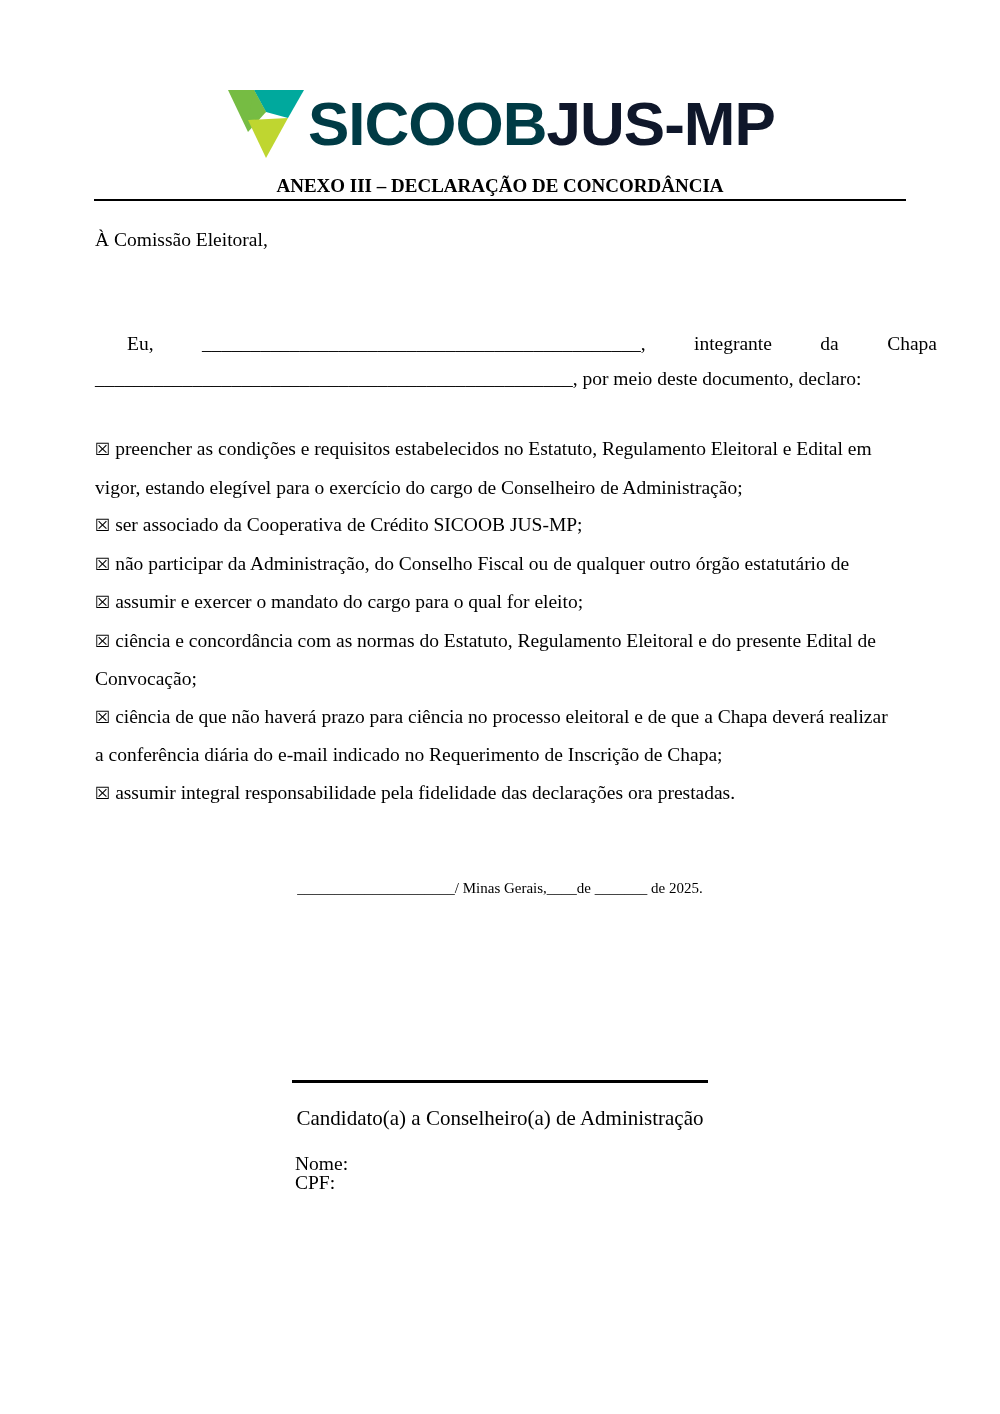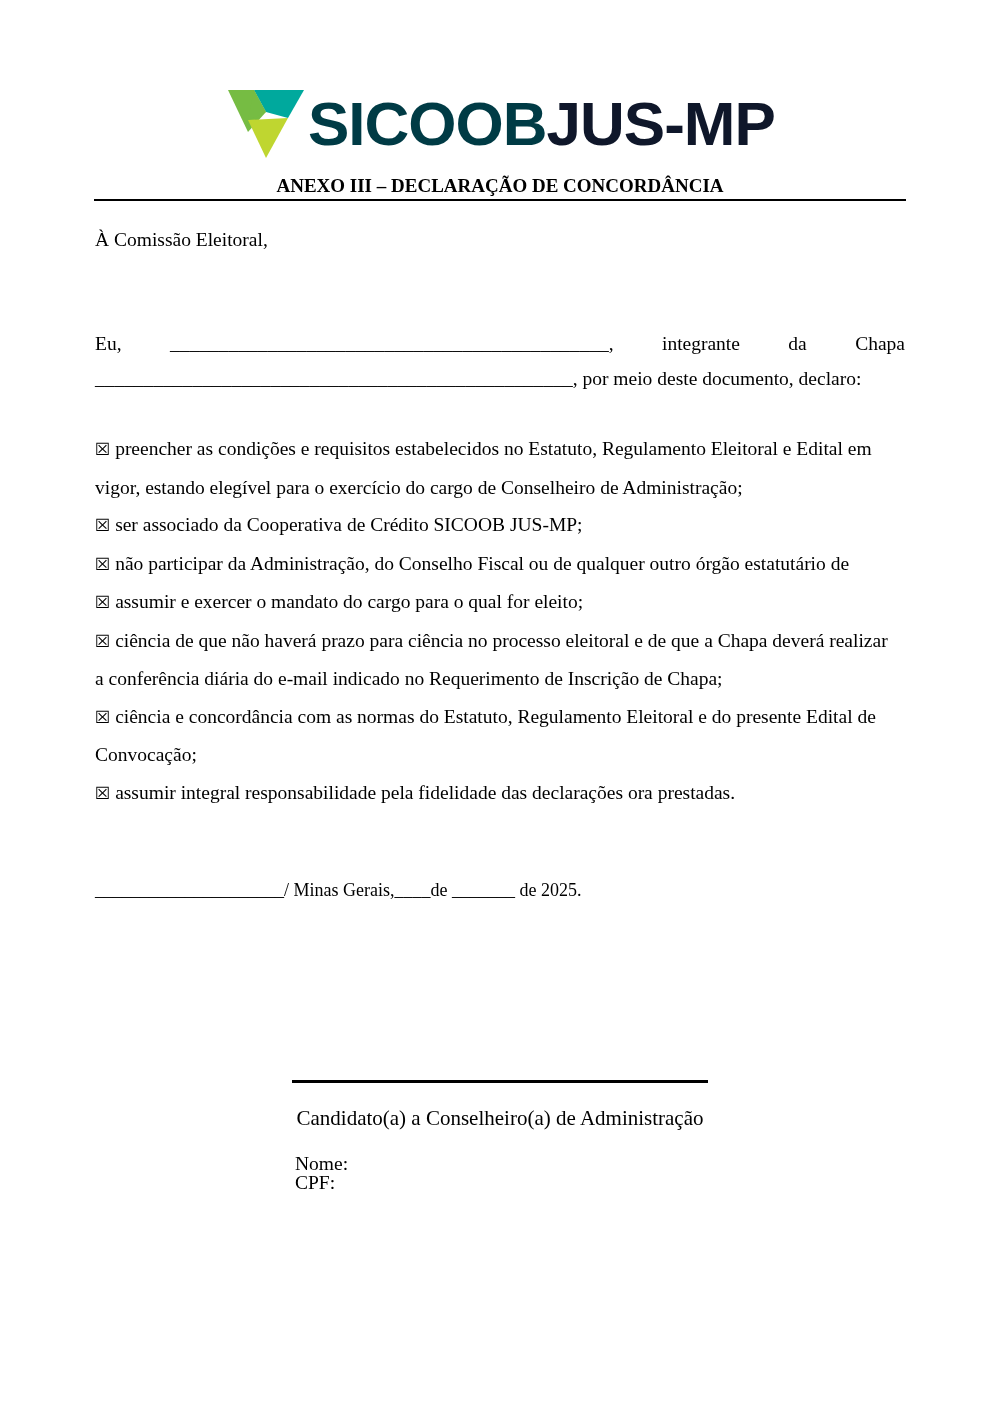--- a/index.html
+++ b/index.html
@@ -10,21 +10,21 @@
   .logo-text { position: absolute; left: 82px; top: 0px; height: 72px;
                font-family: "Liberation Sans", sans-serif; font-weight: 700;
                font-size: 62px; line-height: 72px; letter-spacing: -1px; white-space: nowrap; }
   .logo-text .dark { color: #003b45; }
   .logo-text .teal { color: #0f172a; }
   .title { left: 95px; width: 810px; top: 175px; text-align: center; font-weight: 700; font-size: 19px; }
   .rule { left: 94px; width: 812px; top: 199px; height: 2px; background: #000; }
   .p { left: 95px; width: 810px; font-size: 19.5px; line-height: 37.5px; }
   .justify-line { display: flex; justify-content: space-between; }
   .box { font-family: "DejaVu Sans", sans-serif; font-size: 17px; }
-  .date-line { left: 95px; width: 810px; top: 880px; font-size: 18px; }
+  .date-line { left: 95px; width: 810px; top: 880px; text-align: center; font-size: 15px; }
   .sig-rule { left: 292px; width: 416px; top: 1080px; height: 3px; background: #000; }
   .sig-label { left: 292px; width: 416px; top: 1106px; text-align: center; font-size: 21px; }
   .field { left: 295px; font-size: 19.5px; text-align: center; }
 </style>
 </head>
 <body>
 
 <div class="abs logo">
   <svg width="80" height="72" viewBox="0 0 80 72" style="position:absolute;left:0;top:0;">
     <polygon points="2,2 28,2 40,24 22,44" fill="#76bc43"></polygon>
@@ -36,21 +36,21 @@
   <div class="logo-text">
     <span class="dark">SICOOB</span><span class="teal">JUS-MP</span>
   </div>
 </div>
 
 <div class="abs title">ANEXO III – DECLARAÇÃO DE CONCORDÂNCIA</div>
 <div class="abs rule"></div>
 
 <div class="abs p" style="top:221px;">À Comissão Eleitoral,</div>
 
-<div class="abs p justify-line" style="top:325px;">
+<div class="abs p justify-line" style="top:325px;margin-left:32px;">
   <span>Eu,</span>
   <span>_____________________________________________,</span>
   <span>integrante</span>
   <span>da</span>
   <span>Chapa</span>
 </div>
 <div class="abs p" style="top:360px;">_________________________________________________, por meio deste documento, declaro:</div>
 
 <div class="abs p" style="top:430px;">
   <div>
@@ -60,26 +60,26 @@
   <div>
     <div><span class="box">☒</span> <span>ser associado da Cooperativa de Crédito SICOOB JUS-MP;</span></div>
   </div>
   <div>
     <div><span class="box">☒</span> <span>não participar da Administração, do Conselho Fiscal ou de qualquer outro órgão estatutário de</span></div>
   </div>
   <div>
     <div><span class="box">☒</span> <span>assumir e exercer o mandato do cargo para o qual for eleito;</span></div>
   </div>
   <div>
+    <div><span class="box">☒</span> <span>ciência e concordância com as normas do Estatuto, Regulamento Eleitoral e do presente Edital de</span></div>
+    <div>Convocação;</div>
+  </div>
+  <div>
     <div><span class="box">☒</span> <span>ciência de que não haverá prazo para ciência no processo eleitoral e de que a Chapa deverá realizar</span></div>
     <div>a conferência diária do e-mail indicado no Requerimento de Inscrição de Chapa;</div>
-  </div>
-  <div>
-    <div><span class="box">☒</span> <span>ciência e concordância com as normas do Estatuto, Regulamento Eleitoral e do presente Edital de</span></div>
-    <div>Convocação;</div>
   </div>
   <div>
     <div><span class="box">☒</span> <span>assumir integral responsabilidade pela fidelidade das declarações ora prestadas.</span></div>
   </div>
 </div>
 
 <div class="abs date-line">_____________________/ Minas Gerais,____de _______ de 2025.</div>
 
 <div class="abs sig-rule"></div>
 <div class="abs sig-label">Candidato(a) a Conselheiro(a) de Administração</div>

